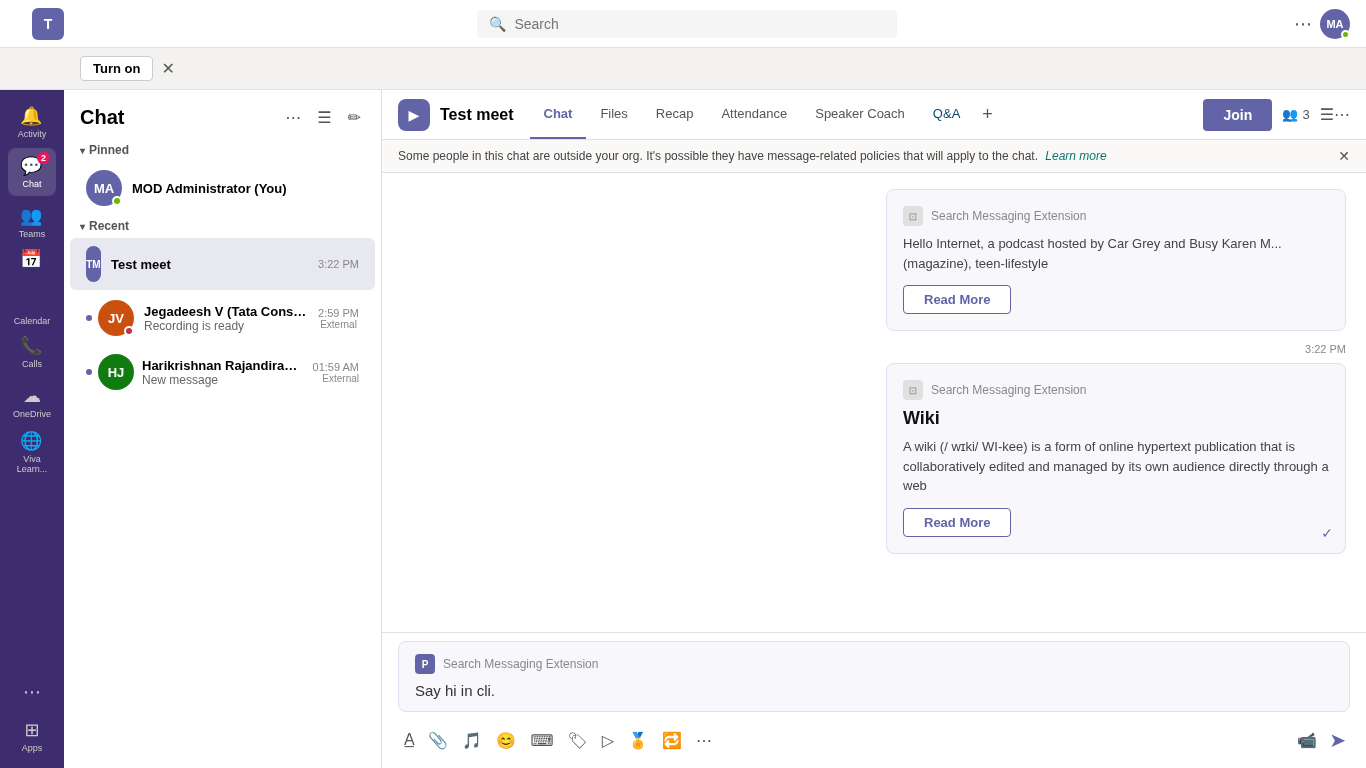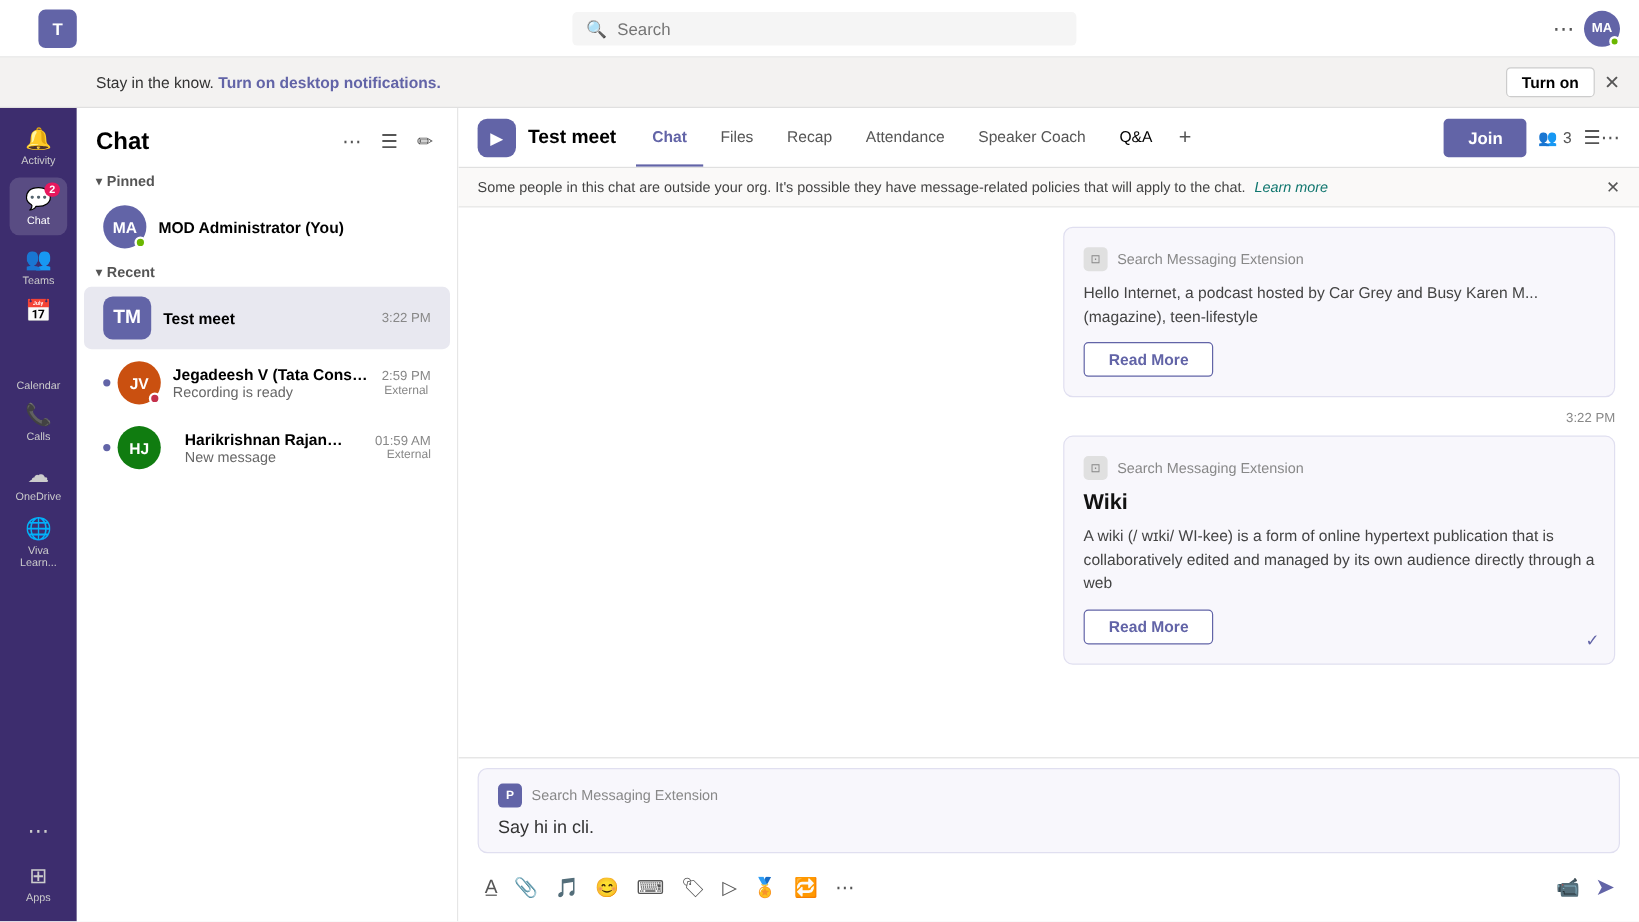--- a/index.html
+++ b/index.html
@@ -26,24 +26,20 @@
     <div style="display:flex;align-items:center;gap:8px;">
       <button style="background:none;border:none;cursor:pointer;font-size:18px;color:#555;">⋯</button>
       <div style="width:30px;height:30px;background:#6264a7;border-radius:50%;display:flex;align-items:center;justify-content:center;color:white;font-size:11px;font-weight:bold;position:relative;cursor:pointer;">
         <span>MA</span>
         <div style="position:absolute;bottom:0;right:0;width:9px;height:9px;background:#6bb700;border-radius:50%;border:2px solid white;"></div>
       </div>
     </div>
   </div>
 
   <div style="background:#f3f2f1;padding:8px 16px 8px 80px;display:flex;align-items:center;justify-content:space-between;font-size:13px;color:#333;border-bottom:1px solid #e0e0e0;flex-shrink:0;">
-    <span>
-      <span>Stay in the know.</span>
-      <a href="#" style="color:#6264a7;text-decoration:none;font-weight:600;">Turn on desktop notifications.</a>
-    </span>
     <div style="display:flex;align-items:center;gap:8px;">
       <button style="background:white;border:1px solid #ccc;border-radius:4px;padding:4px 12px;cursor:pointer;font-size:13px;font-weight:600;">Turn on</button>
       <button style="background:none;border:none;cursor:pointer;font-size:16px;color:#555;">✕</button>
     </div>
   </div>
 
   <div style="display:flex;flex:1;overflow:hidden;">
 
     <div style="width:64px;background:#3d2d6e;display:flex;flex-direction:column;align-items:center;padding:8px 0;gap:2px;flex-shrink:0;">
       <div style="display:flex;flex-direction:column;align-items:center;justify-content:center;width:48px;min-height:48px;border-radius:8px;cursor:pointer;color:#ccc;font-size:10px;gap:2px;">
@@ -105,21 +101,21 @@
           <div style="font-weight:600;font-size:13px;white-space:nowrap;overflow:hidden;text-overflow:ellipsis;">MOD Administrator (You)</div>
         </div>
       </div>
 
       <div style="font-size:12px;font-weight:600;color:#555;padding:4px 16px;display:flex;align-items:center;gap:4px;">
         <span style="font-size:10px;">▾</span>
         <span>Recent</span>
       </div>
 
       <div style="display:flex;align-items:center;padding:8px 16px;cursor:pointer;border-radius:6px;margin:1px 6px;gap:10px;background:#e8e8f0;">
-        <div style="width:40px;height:36px;border-radius:8px;background:#6264a7;display:flex;align-items:center;justify-content:center;color:white;font-weight:700;font-size:16px;flex-shrink:0;">TM</div>
+        <div style="width:15px;height:36px;border-radius:8px;background:#6264a7;display:flex;align-items:center;justify-content:center;color:white;font-weight:700;font-size:10px;flex-shrink:0;">TM</div>
         <div style="flex:1;min-width:0;">
           <div style="font-weight:600;font-size:13px;">Test meet</div>
         </div>
         <div style="text-align:right;flex-shrink:0;">
           <div style="font-size:11px;color:#888;">3:22 PM</div>
         </div>
       </div>
 
       <div style="display:flex;align-items:center;padding:8px 16px;cursor:pointer;border-radius:6px;margin:1px 6px;gap:10px;">
         <div style="display:flex;align-items:center;gap:6px;flex-shrink:0;">
@@ -132,21 +128,21 @@
         <div style="flex:1;min-width:0;">
           <div style="font-weight:600;font-size:13px;white-space:nowrap;overflow:hidden;text-overflow:ellipsis;">Jegadeesh V (Tata Consul...</div>
           <div style="font-size:12px;color:#666;">Recording is ready</div>
         </div>
         <div style="text-align:center;flex-shrink:0;">
           <div style="font-size:11px;color:#888;">2:59 PM</div>
           <div style="font-size:10px;color:#888;">External</div>
         </div>
       </div>
 
-      <div style="display:flex;align-items:center;padding:8px 16px;cursor:pointer;border-radius:6px;margin:1px 6px;gap:20px;">
+      <div style="display:flex;align-items:center;padding:8px 16px;cursor:pointer;border-radius:6px;margin:1px 6px;gap:8px;">
         <div style="display:flex;align-items:center;gap:6px;flex-shrink:0;">
           <div style="width:6px;height:6px;background:#6264a7;border-radius:50%;flex-shrink:0;"></div>
           <div style="width:36px;height:36px;border-radius:50%;background:#107c10;display:flex;align-items:center;justify-content:center;color:white;font-weight:700;font-size:13px;flex-shrink:0;">HJ</div>
         </div>
         <div style="flex:1;min-width:0;">
           <div style="font-weight:600;font-size:13px;white-space:nowrap;overflow:hidden;text-overflow:ellipsis;">Harikrishnan Rajandiran ...</div>
           <div style="font-size:12px;color:#666;">New message</div>
         </div>
         <div style="text-align:right;flex-shrink:0;">
           <div style="font-size:11px;color:#888;">01:59 AM</div>
@@ -170,21 +166,21 @@
           </div>
           <div style="padding:0 14px;height:100%;display:flex;align-items:center;font-size:13px;cursor:pointer;color:#555;border-bottom:2px solid transparent;">
             <span>Recap</span>
           </div>
           <div style="padding:0 14px;height:100%;display:flex;align-items:center;font-size:13px;cursor:pointer;color:#555;border-bottom:2px solid transparent;">
             <span>Attendance</span>
           </div>
           <div style="padding:0 14px;height:100%;display:flex;align-items:center;font-size:13px;cursor:pointer;color:#555;border-bottom:2px solid transparent;">
             <span>Speaker Coach</span>
           </div>
-          <div style="padding:16px 14px;height:100%;display:flex;align-items:center;font-size:13px;cursor:pointer;color:#000000;border-bottom:2px solid transparent;">
+          <div style="padding:16px 14px;height:100%;display:flex;align-items:center;font-size:13px;cursor:pointer;color:#0c4a6e;border-bottom:2px solid transparent;">
             <span>Q&amp;A</span>
           </div>
           <div style="padding:0 8px;height:100%;display:flex;align-items:center;font-size:18px;cursor:pointer;color:#555;">+</div>
         </div>
         <button style="background:#6264a7;color:white;border:none;border-radius:4px;padding:8px 20px;font-size:14px;font-weight:600;cursor:pointer;margin-left:8px;flex-shrink:0;">Join</button>
         <div style="display:flex;align-items:center;gap:4px;margin:0 10px;color:#555;font-size:13px;flex-shrink:0;">
           <span>👥</span>
           <span>3</span>
         </div>
         <button style="background:none;border:none;cursor:pointer;font-size:16px;color:#555;flex-shrink:0;">☰</button>

